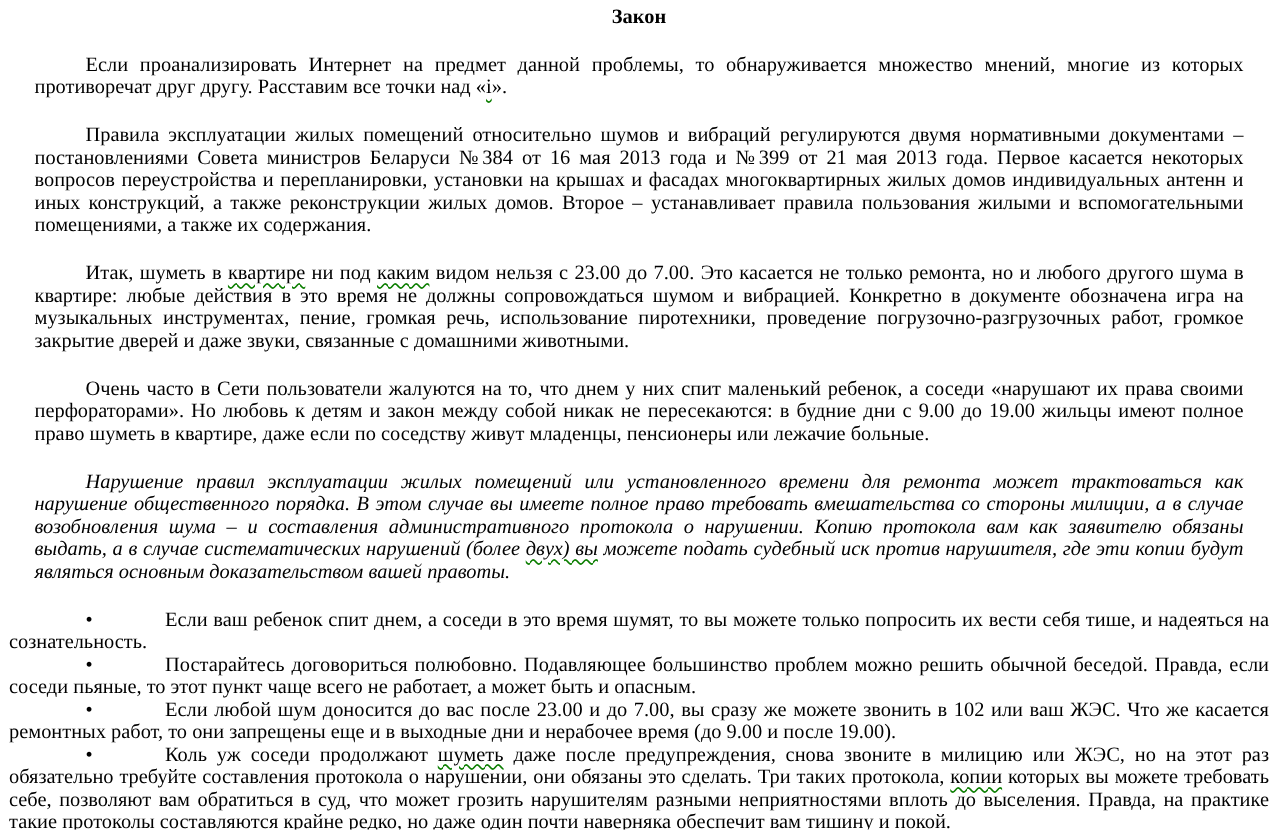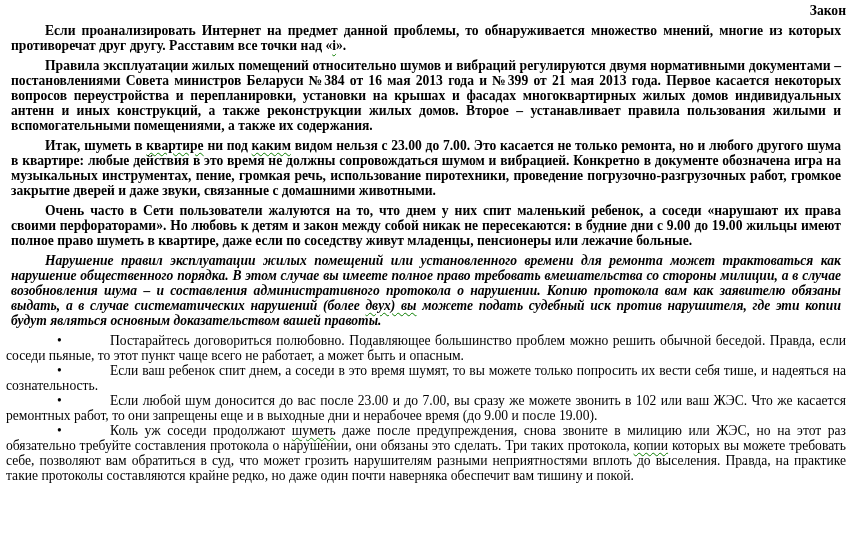--- a/index.html
+++ b/index.html
@@ -13,28 +13,27 @@
     font-size: 13.6px;
     line-height: 15px;
     color: #000000;
   }
   .doc {
     padding: 3px 6px 0 6px;
     width: 840px;
   }
   .h {
     font-weight: bold;
-    text-align: right;
+    text-align: center;
     margin: 0;
   }
   p.para {
-    margin: 5px;
+    margin: 17px;
     text-align: justify;
     text-indent: 34px;
-    font-weight: bold;
   }
   p.noindent { text-indent: 0; }
   .lawyer-note { font-style: italic; }
   .li {
     margin: 0;
     text-align: justify;
   }
   .marker {
     display: inline-block;
     margin-left: 51px;
@@ -70,21 +69,21 @@
   <p class="para"><span>Итак, шуметь в </span><span class="sq">квартире</span><span> ни под </span><span class="sq">каким</span><span> видом нельзя с 23.00 до 7.00. Это касается не только ремонта, но и любого другого шума в квартире: любые действия в это время не должны сопровождаться шумом и вибрацией. Конкретно в документе обозначена игра на музыкальных инструментах, пение, громкая речь, использование пиротехники, проведение погрузочно-разгрузочных работ, громкое закрытие дверей и даже звуки, связанные с домашними животными.</span></p>
 
 
   <p class="para">Очень часто в Сети пользователи жалуются на то, что днем у них спит маленький ребенок, а соседи «нарушают их права своими перфораторами». Но любовь к детям и закон между собой никак не пересекаются: в будние дни с 9.00 до 19.00 жильцы имеют полное право шуметь в квартире, даже если по соседству живут младенцы, пенсионеры или лежачие больные.</p>
 
 
   <p class="para lawyer-note"><span>Нарушение правил эксплуатации жилых помещений или установленного времени для ремонта может трактоваться как нарушение общественного порядка. В этом случае вы имеете полное право требовать вмешательства со стороны милиции, а в случае возобновления шума – и составления административного протокола о нарушении. Копию протокола вам как заявителю обязаны выдать, а в случае систематических нарушений (более </span><span class="sq">двух) вы</span><span> можете подать судебный иск против нарушителя, где эти копии будут являться основным доказательством вашей правоты.</span></p>
 
 
 
+  <div class="li"><span class="marker">•</span><span>Если ваш ребенок спит днем, а соседи в это время шумят, то вы можете только попросить их вести себя тише, и надеяться на сознательность.</span></div>
+
   <div class="li"><span class="marker">•</span><span>Постарайтесь договориться полюбовно. Подавляющее большинство проблем можно решить обычной беседой. Правда, если соседи пьяные, то этот пункт чаще всего не работает, а может быть и опасным.</span></div>
-
-  <div class="li"><span class="marker">•</span><span>Если ваш ребенок спит днем, а соседи в это время шумят, то вы можете только попросить их вести себя тише, и надеяться на сознательность.</span></div>
 
   <div class="li"><span class="marker">•</span><span>Если любой шум доносится до вас после 23.00 и до 7.00, вы сразу же можете звонить в 102 или ваш ЖЭС. Что же касается ремонтных работ, то они запрещены еще и в выходные дни и нерабочее время (до 9.00 и после 19.00).</span></div>
 
   <div class="li"><span class="marker">•</span><span>Коль уж соседи продолжают </span><span class="sq">шуметь</span><span> даже после предупреждения, снова звоните в милицию или ЖЭС, но на этот раз обязательно требуйте составления протокола о нарушении, они обязаны это сделать. Три таких протокола, </span><span class="sq">копии</span><span> которых вы можете требовать себе, позволяют вам обратиться в суд, что может грозить нарушителям разными неприятностями вплоть до выселения. Правда, на практике такие протоколы составляются крайне редко, но даже один почти наверняка обеспечит вам тишину и покой.</span></div>
 
 </div>
 
 </body></html>

